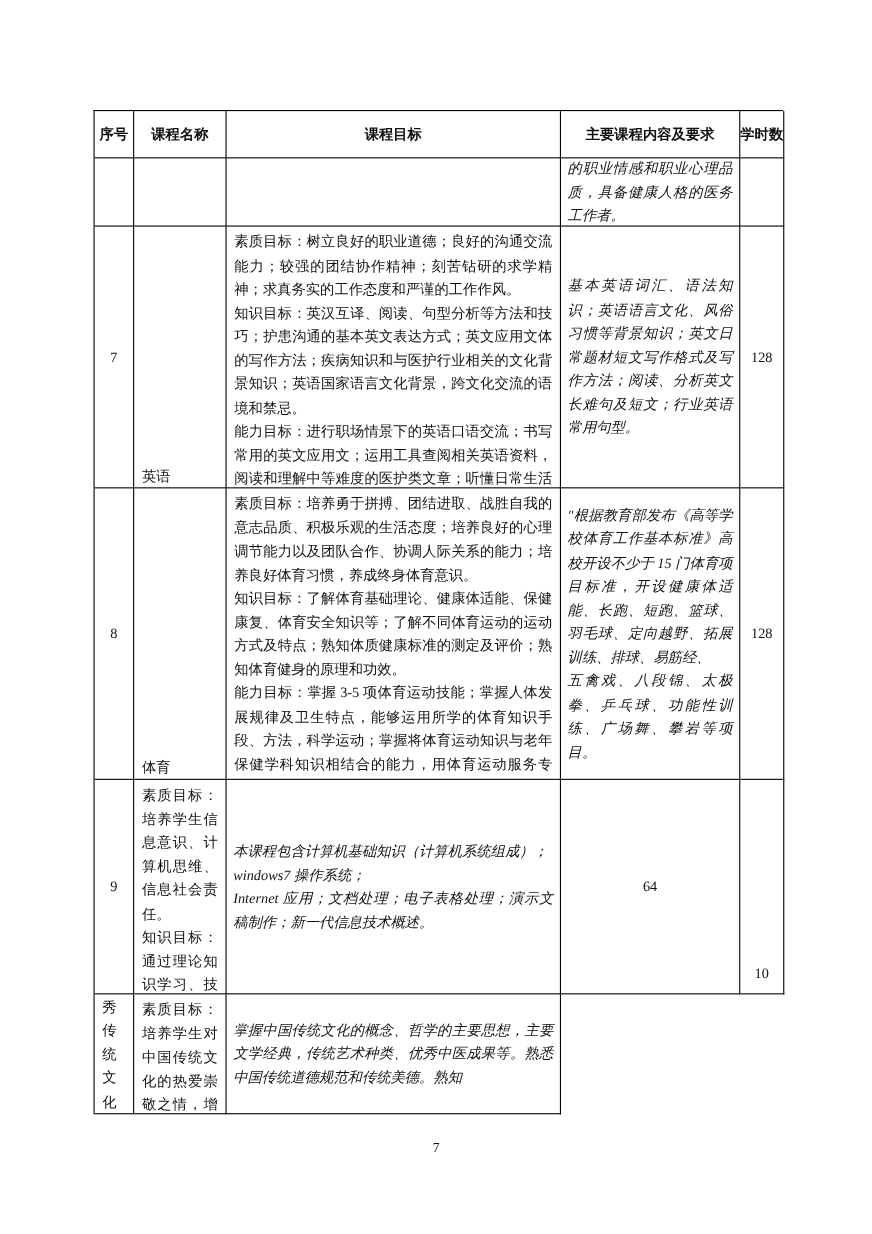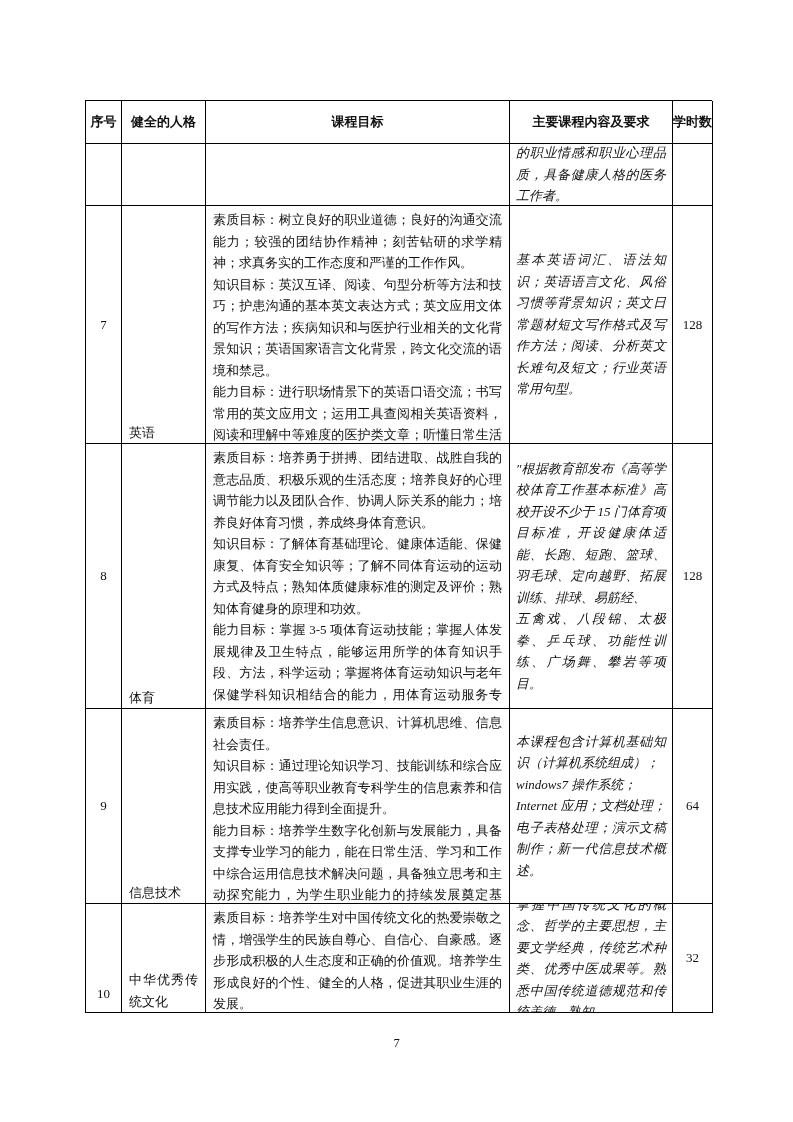--- a/index.html
+++ b/index.html
@@ -90,21 +90,21 @@
   }
 </style>
 </head>
 <body>
 
 <div class="page">
 
   <div class="doc-table">
 
     <div class="cell hdr">序号</div>
-    <div class="cell hdr">健全的人格</div>
+    <div class="cell hdr">课程名称</div>
     <div class="cell hdr">课程目标</div>
     <div class="cell hdr">主要课程内容及要求</div>
     <div class="cell hdr">学时数</div>
 
     <div class="cell no-cell"></div>
     <div class="cell name-cell">
         <span></span>
       </div>
     <div class="cell obj-cell"></div>
     <div class="cell content-cell">
@@ -131,41 +131,37 @@
     <div class="cell obj-cell">素质目标：培养勇于拼搏、团结进取、战胜自我的意志品质、积极乐观的生活态度；培养良好的心理调节能力以及团队合作、协调人际关系的能力；培养良好体育习惯，养成终身体育意识。
 知识目标：了解体育基础理论、健康体适能、保健康复、体育安全知识等；了解不同体育运动的运动方式及特点；熟知体质健康标准的测定及评价；熟知体育健身的原理和功效。
 能力目标：掌握 3-5 项体育运动技能；掌握人体发展规律及卫生特点，能够运用所学的体育知识手段、方法，科学运动；掌握将体育运动知识与老年保健学科知识相结合的能力，用体育运动服务专业。</div>
     <div class="cell content-cell">
         <span>″根据教育部发布《高等学校体育工作基本标准》高校开设不少于 15 门体育项目标准，开设健康体适能、长跑、短跑、篮球、羽毛球、定向越野、拓展训练、排球、易筋经、
 五禽戏、八段锦、太极拳、乒乓球、功能性训练、广场舞、攀岩等项目。</span>
       </div>
     <div class="cell hours-cell">128</div>
 
     <div class="cell no-cell">9</div>
-    <div class="cell name-cell">
-        <span>信息技术</span>
-      </div>
     <div class="cell obj-cell">素质目标：培养学生信息意识、计算机思维、信息社会责任。
 知识目标：通过理论知识学习、技能训练和综合应用实践，使高等职业教育专科学生的信息素养和信息技术应用能力得到全面提升。
 能力目标：培养学生数字化创新与发展能力，具备支撑专业学习的能力，能在日常生活、学习和工作中综合运用信息技术解决问题，具备独立思考和主动探究能力，为学生职业能力的持续发展奠定基础。</div>
     <div class="cell content-cell">
         <span>本课程包含计算机基础知识（计算机系统组成）；
 windows7 操作系统；
 Internet 应用；文档处理；电子表格处理；演示文稿制作；新一代信息技术概述。</span>
       </div>
     <div class="cell hours-cell">64</div>
 
     <div class="cell no-cell bottom">10</div>
     <div class="cell name-cell">
         <span>中华优秀传统文化</span>
       </div>
     <div class="cell obj-cell">素质目标：培养学生对中国传统文化的热爱崇敬之情，增强学生的民族自尊心、自信心、自豪感。逐步形成积极的人生态度和正确的价值观。培养学生形成良好的个性、健全的人格，促进其职业生涯的发展。
 知识目标：熟知并传承中国传统文化的基本精神，领会中</div>
     <div class="cell content-cell">
         <span>掌握中国传统文化的概念、哲学的主要思想，主要文学经典，传统艺术种类、优秀中医成果等。熟悉中国传统道德规范和传统美德。熟知</span>
       </div>
-    <div class="cell hours-cell">32</div>
 
   </div>
 
   <div class="page-number">7</div>
 
 </div>
 
 </body></html>

